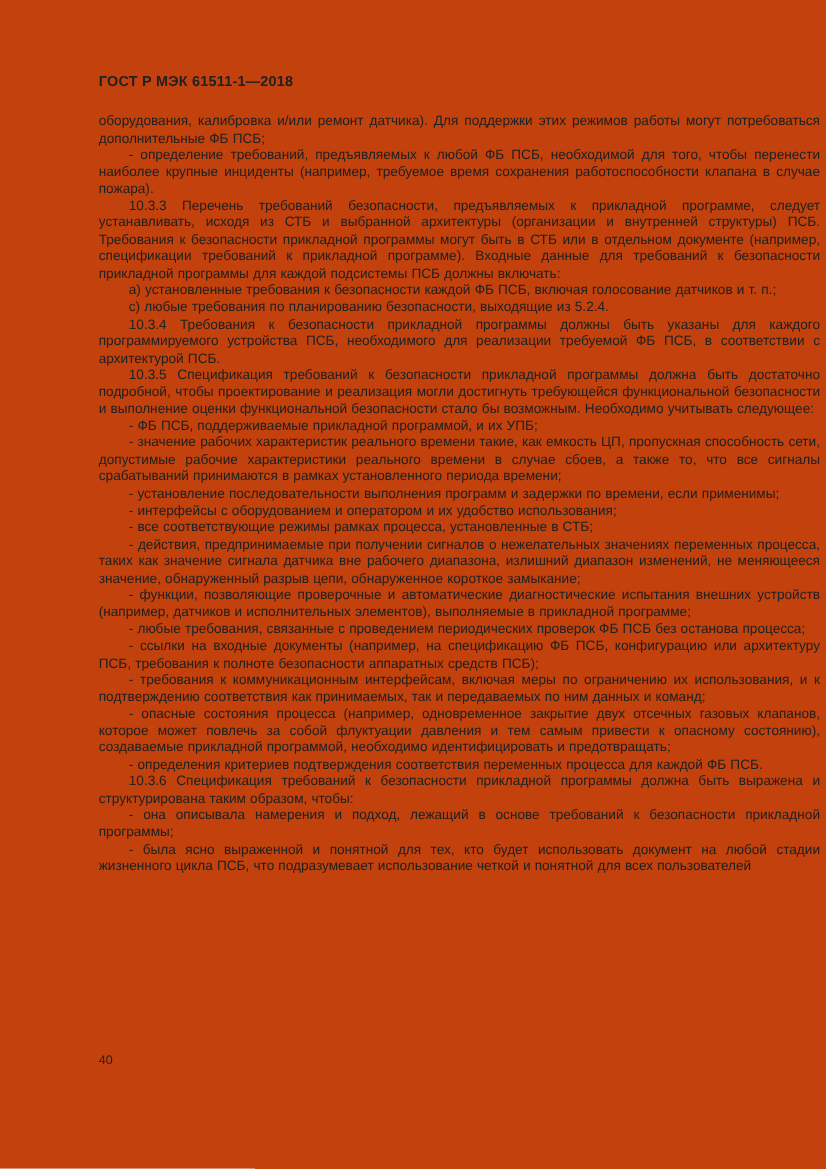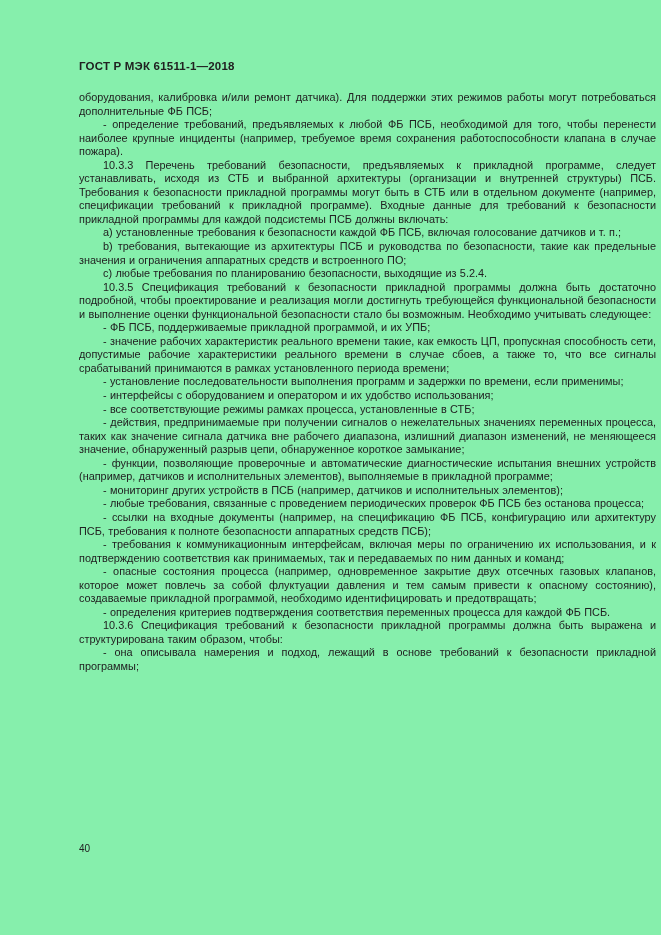--- a/index.html
+++ b/index.html
@@ -10,21 +10,21 @@
   body {
     width: 661px;
     height: 935px;
     font-family: "Liberation Sans", sans-serif;
     color: #212121;
   }
   .page {
     position: relative;
     width: 661px;
     height: 935px;
-    background: #86efac;
+    background: #c2410c;
     overflow: hidden;
   }
   .running-header {
     position: absolute;
     left: 79px;
     top: 60px;
     font-size: 11.5px;
     font-weight: bold;
     letter-spacing: 0.2px;
     white-space: nowrap;
@@ -59,35 +59,35 @@
 
 <div class="page">
 
   <div class="running-header">ГОСТ Р МЭК 61511-1—2018</div>
 
   <div class="content">
     <p class="para no-indent">оборудования, калибровка и/или ремонт датчика). Для поддержки этих режимов работы могут потребоваться дополнительные ФБ ПСБ;</p>
     <p class="para">- определение требований, предъявляемых к любой ФБ ПСБ, необходимой для того, чтобы перенести наиболее крупные инциденты (например, требуемое время сохранения работоспособности клапана в случае пожара).</p>
     <p class="para">10.3.3 Перечень требований безопасности, предъявляемых к прикладной программе, следует устанавливать, исходя из СТБ и выбранной архитектуры (организации и внутренней структуры) ПСБ. Требования к безопасности прикладной программы могут быть в СТБ или в отдельном документе (например, спецификации требований к прикладной программе). Входные данные для требований к безопасности прикладной программы для каждой подсистемы ПСБ должны включать:</p>
     <p class="para">а) установленные требования к безопасности каждой ФБ ПСБ, включая голосование датчиков и т. п.;</p>
-    <p class="para">b) требования, вытекающие из архитектуры ПСБ и руководства по безопасности, такие как предельные значения и ограничения аппаратных средств и встроенного ПО;</p>
     <p class="para">c) любые требования по планированию безопасности, выходящие из 5.2.4.</p>
+    <p class="para">10.3.4 Требования к безопасности прикладной программы должны быть указаны для каждого программируемого устройства ПСБ, необходимого для реализации требуемой ФБ ПСБ, в соответствии с архитектурой ПСБ.</p>
     <p class="para">10.3.5 Спецификация требований к безопасности прикладной программы должна быть достаточно подробной, чтобы проектирование и реализация могли достигнуть требующейся функциональной безопасности и выполнение оценки функциональной безопасности стало бы возможным. Необходимо учитывать следующее:</p>
     <p class="para">- ФБ ПСБ, поддерживаемые прикладной программой, и их УПБ;</p>
     <p class="para">- значение рабочих характеристик реального времени такие, как емкость ЦП, пропускная способность сети, допустимые рабочие характеристики реального времени в случае сбоев, а также то, что все сигналы срабатываний принимаются в рамках установленного периода времени;</p>
     <p class="para">- установление последовательности выполнения программ и задержки по времени, если применимы;</p>
     <p class="para">- интерфейсы с оборудованием и оператором и их удобство использования;</p>
     <p class="para">- все соответствующие режимы рамках процесса, установленные в СТБ;</p>
     <p class="para">- действия, предпринимаемые при получении сигналов о нежелательных значениях переменных процесса, таких как значение сигнала датчика вне рабочего диапазона, излишний диапазон изменений, не меняющееся значение, обнаруженный разрыв цепи, обнаруженное короткое замыкание;</p>
     <p class="para">- функции, позволяющие проверочные и автоматические диагностические испытания внешних устройств (например, датчиков и исполнительных элементов), выполняемые в прикладной программе;</p>
-    <p class="para">- мониторинг других устройств в ПСБ (например, датчиков и исполнительных элементов);</p>
     <p class="para">- любые требования, связанные с проведением периодических проверок ФБ ПСБ без останова процесса;</p>
     <p class="para">- ссылки на входные документы (например, на спецификацию ФБ ПСБ, конфигурацию или архитектуру ПСБ, требования к полноте безопасности аппаратных средств ПСБ);</p>
     <p class="para">- требования к коммуникационным интерфейсам, включая меры по ограничению их использования, и к подтверждению соответствия как принимаемых, так и передаваемых по ним данных и команд;</p>
     <p class="para">- опасные состояния процесса (например, одновременное закрытие двух отсечных газовых клапанов, которое может повлечь за собой флуктуации давления и тем самым привести к опасному состоянию), создаваемые прикладной программой, необходимо идентифицировать и предотвращать;</p>
     <p class="para">- определения критериев подтверждения соответствия переменных процесса для каждой ФБ ПСБ.</p>
     <p class="para">10.3.6 Спецификация требований к безопасности прикладной программы должна быть выражена и структурирована таким образом, чтобы:</p>
     <p class="para">- она описывала намерения и подход, лежащий в основе требований к безопасности прикладной программы;</p>
+    <p class="para">- была ясно выраженной и понятной для тех, кто будет использовать документ на любой стадии жизненного цикла ПСБ, что подразумевает использование четкой и понятной для всех пользователей</p>
   </div>
 
   <div class="page-number">40</div>
 
 </div>
 
 </body></html>

